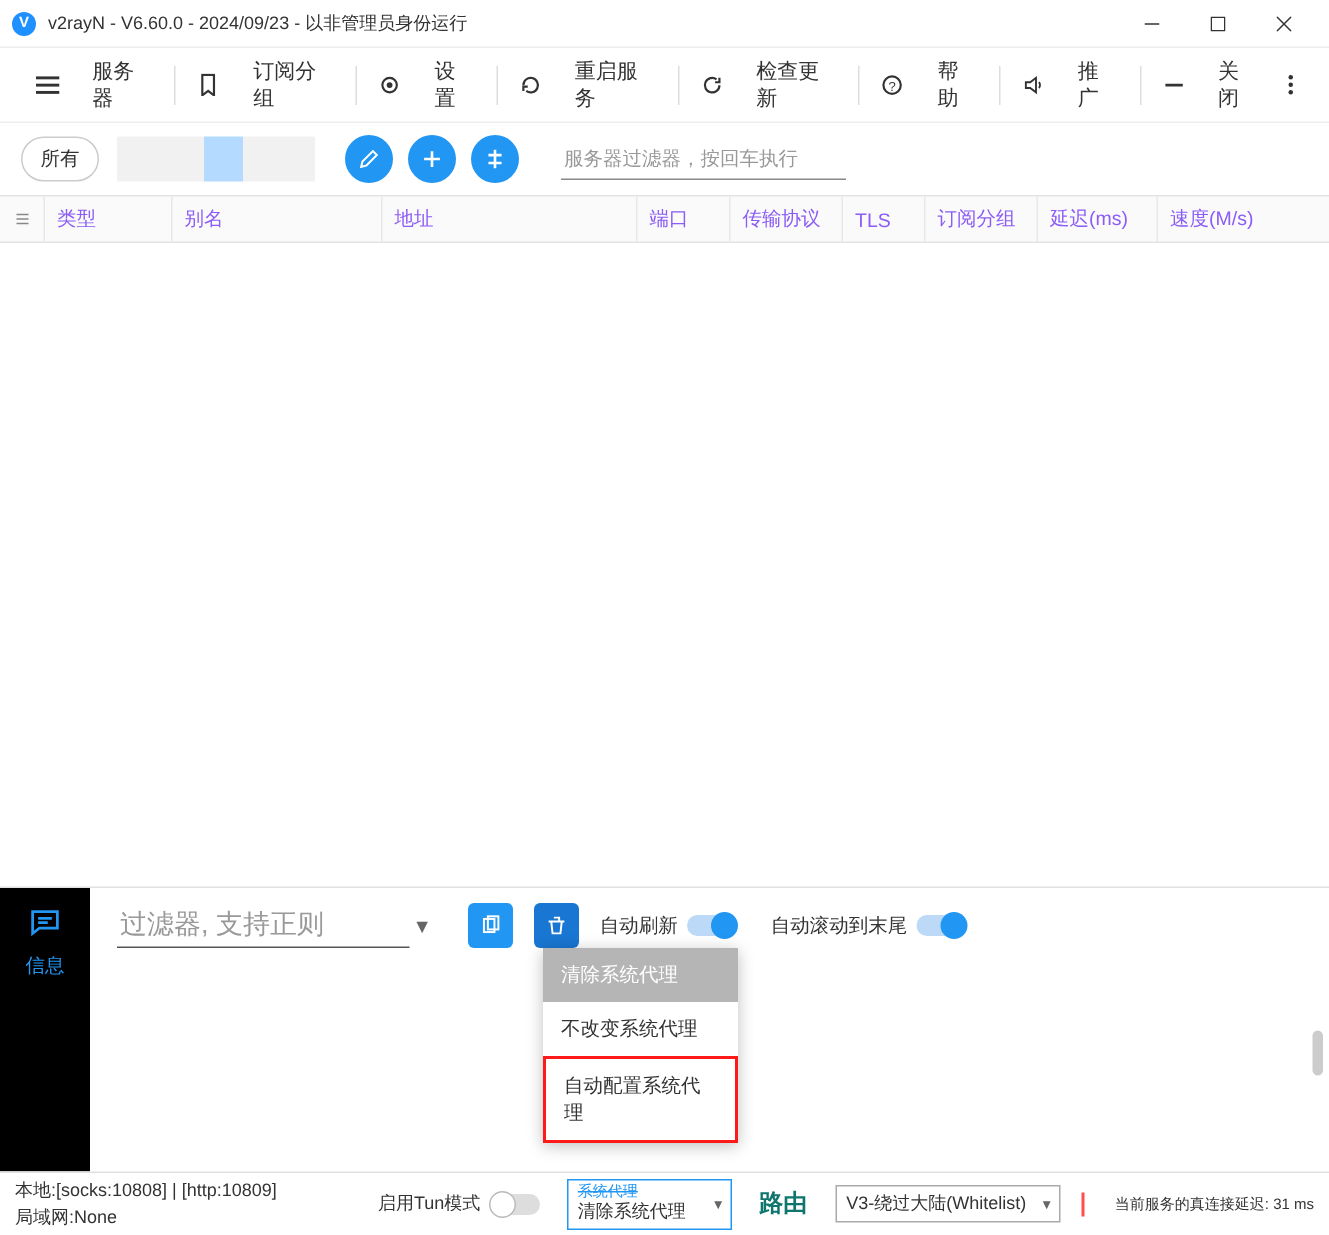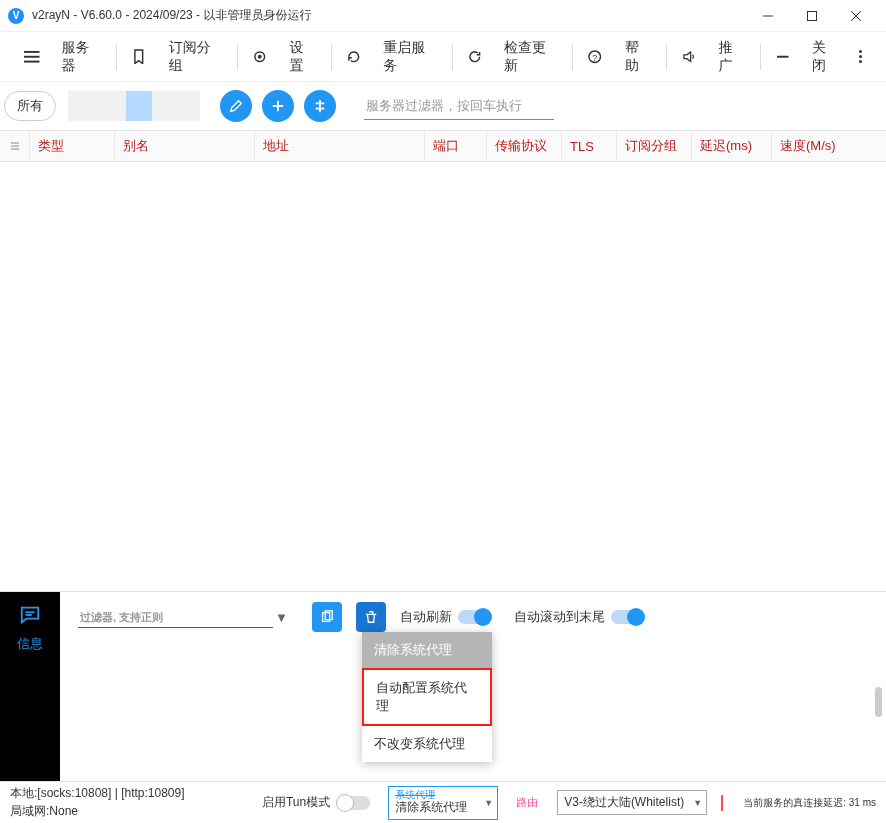--- a/index.html
+++ b/index.html
@@ -15,49 +15,49 @@
 
     
     .toolbar { height: 50px; display: flex; align-items: center; padding: 0 14px; gap: 0; border-bottom: 1px solid #eee; }
     .tool-item { display: flex; align-items: center; gap: 22px; padding: 6px 10px; cursor: pointer; font-size: 14px; }
     .tool-sep { width: 1px; height: 26px; background: #ddd; margin: 0 4px; }
     .tool-item .ic { width: 16px; height: 16px; display: flex; align-items: center; justify-content: center; }
     .dots-btn { padding: 6px 10px; cursor: pointer; display: flex; flex-direction: column; gap: 2px; align-items: center; justify-content: center; }
     .dots-btn span { width: 3px; height: 3px; border-radius: 50%; background: #333; }
 
     
-    .second-bar { height: 48px; display: flex; align-items: center; padding: 0 4px; gap: 10px; }
+    .second-bar { height: 48px; display: flex; align-items: center; padding: 0 14px; gap: 10px; }
     .pill-btn { padding: 5px 12px; border: 1px solid #ccc; border-radius: 20px; cursor: pointer; font-size: 13px; }
     .blurred-segment { display: flex; height: 30px; margin-left: 2px; }
     .blur-a { width: 58px; background: #f1f1f1; }
     .blur-b { width: 26px; background: #b4dbff; }
     .blur-c { width: 48px; background: #f1f1f1; }
     .circle-btn { width: 32px; height: 32px; border-radius: 50%; background: #2196f3; display: flex; align-items: center; justify-content: center; cursor: pointer; color: #fff; }
     .circle-btn svg { width: 14px; height: 14px; }
     .search-input { flex: 1; max-width: 190px; border: none; border-bottom: 1px solid #888; padding: 6px 2px; font-size: 13px; outline: none; margin-left: 18px; }
     .search-input::placeholder { color: #999; }
 
     
-    .table-header { display: flex; height: 32px; border-top: 1px solid #e3e3e3; border-bottom: 1px solid #e3e3e3; background: #fafafa; font-size: 13px; color: #b91c1c; }
+    .table-header { display: flex; height: 32px; border-top: 1px solid #e3e3e3; border-bottom: 1px solid #e3e3e3; background: #fafafa; font-size: 13px; color: #8b5cf6; }
     .th { display: flex; align-items: center; padding: 0 8px; border-right: 1px solid #e8e8e8; white-space: nowrap; }
     .th.grab { width: 30px; cursor: pointer; justify-content: center; }
     .th.grab svg { transform: rotate(90deg); }
     .table-body { flex: 1; background: #fff; }
 
     
     .main-col { display: flex; flex-direction: column; height: calc(100% - 32px - 50px - 48px - 42px); }
 
     
     .info-panel { height: 190px; border-top: 1px solid #e0e0e0; display: flex; }
     .info-tab { width: 60px; display: flex; flex-direction: column; align-items: center; justify-content: flex-start; padding-top: 12px; gap: 6px; background: #000000; }
     .info-tab .ic { color: #2196f3; }
     .info-tab .lbl { color: #2196f3; font-size: 13px; }
     .info-body { flex: 1; position: relative; }
     .filter-row { display: flex; align-items: center; gap: 14px; padding: 10px 18px; }
-    .filter-input { width: 195px; border: none; border-bottom: 1px solid #555; padding: 4px 2px; font-size: 11px; outline: none; font-weight: bold; }
+    .filter-input { width: 195px; border: none; border-bottom: 1px solid #555; padding: 4px 2px; font-size: 18px; outline: none; }
     .filter-input::placeholder { color: #999; }
     .caret-down { margin-left: -12px; color: #666; }
     .sq-btn { width: 30px; height: 30px; border-radius: 4px; background: #2196f3; display: flex; align-items: center; justify-content: center; cursor: pointer; color:#fff; }
     .sq-btn.dark { background: #1976d2; }
     .toggle-wrap { display: flex; align-items: center; gap: 6px; }
     .toggle { width: 32px; height: 14px; border-radius: 10px; background: #bcd9f7; position: relative; cursor:pointer; }
     .toggle .knob { width: 18px; height: 18px; border-radius: 50%; background: #2196f3; position: absolute; top: -2px; right: -2px; }
     .scroll-ind { position: absolute; right: 4px; top: 50%; width: 7px; height: 30px; background: #ccc; border-radius: 4px; }
 
     
@@ -68,21 +68,21 @@
 
     
     .statusbar { position: absolute; bottom: 0; left: 0; right: 0; height: 42px; border-top: 1px solid #e0e0e0; display: flex; align-items: center; padding: 0 10px; font-size: 12px; background: #fff; }
     .status-left { display: flex; flex-direction: column; gap: 1px; font-size: 12px; }
     .status-tun { display: flex; align-items: center; gap: 8px; margin-left: auto; margin-right: 18px; }
     .tun-toggle { width: 32px; height: 14px; border-radius: 10px; background: #ddd; position: relative; cursor:pointer; }
     .tun-toggle .knob { width: 18px; height: 18px; border-radius: 50%; background: #fff; border:1px solid #bbb; position: absolute; top: -2px; left: -2px; }
     .combo { border: 1px solid #2196f3; padding: 3px 18px 3px 6px; font-size: 12px; position: relative; min-width: 110px; color: #333; cursor:pointer; }
     .combo .striked { text-decoration: line-through; color: #2196f3; font-size: 10px; display:block; line-height: 9px; }
     .combo .arrow { position: absolute; right: 4px; top: 50%; transform: translateY(-50%); font-size: 9px; color:#666; }
-    .status-route-lbl { margin-left: 18px; font-size: 11px; color: #ec4899; }
+    .status-route-lbl { margin-left: 18px; font-size: 16px; color: #0f766e; font-weight: bold; }
     .status-right { margin-left: 14px; font-size: 10px; }
     .red-bar { width: 2px; height: 16px; background: #ff4d4d; margin: 0 6px 0 14px; }
   </style>
 </head>
 <body>
 
 <div class="titlebar">
   <div class="logo">V</div>
   <div class="title">v2rayN - V6.60.0 - 2024/09/23 - 以非管理员身份运行</div>
   <div class="win-buttons">
@@ -277,22 +277,22 @@
             </div>
         </div>
       </div>
       <div class="scroll-ind"></div>
     </div>
   </div>
 </div>
 
 <div class="popup">
   <div class="popup-item grey">清除系统代理</div>
+  <div class="popup-item">不改变系统代理</div>
   <div class="popup-item highlight">自动配置系统代理</div>
-  <div class="popup-item">不改变系统代理</div>
 </div>
 
 <div class="statusbar">
   <div class="status-left">
     <div>本地:[socks:10808] | [http:10809]</div>
     <div>局域网:None</div>
   </div>
   <div class="status-tun">
     <span>启用Tun模式</span>
     <div class="tun-toggle">

